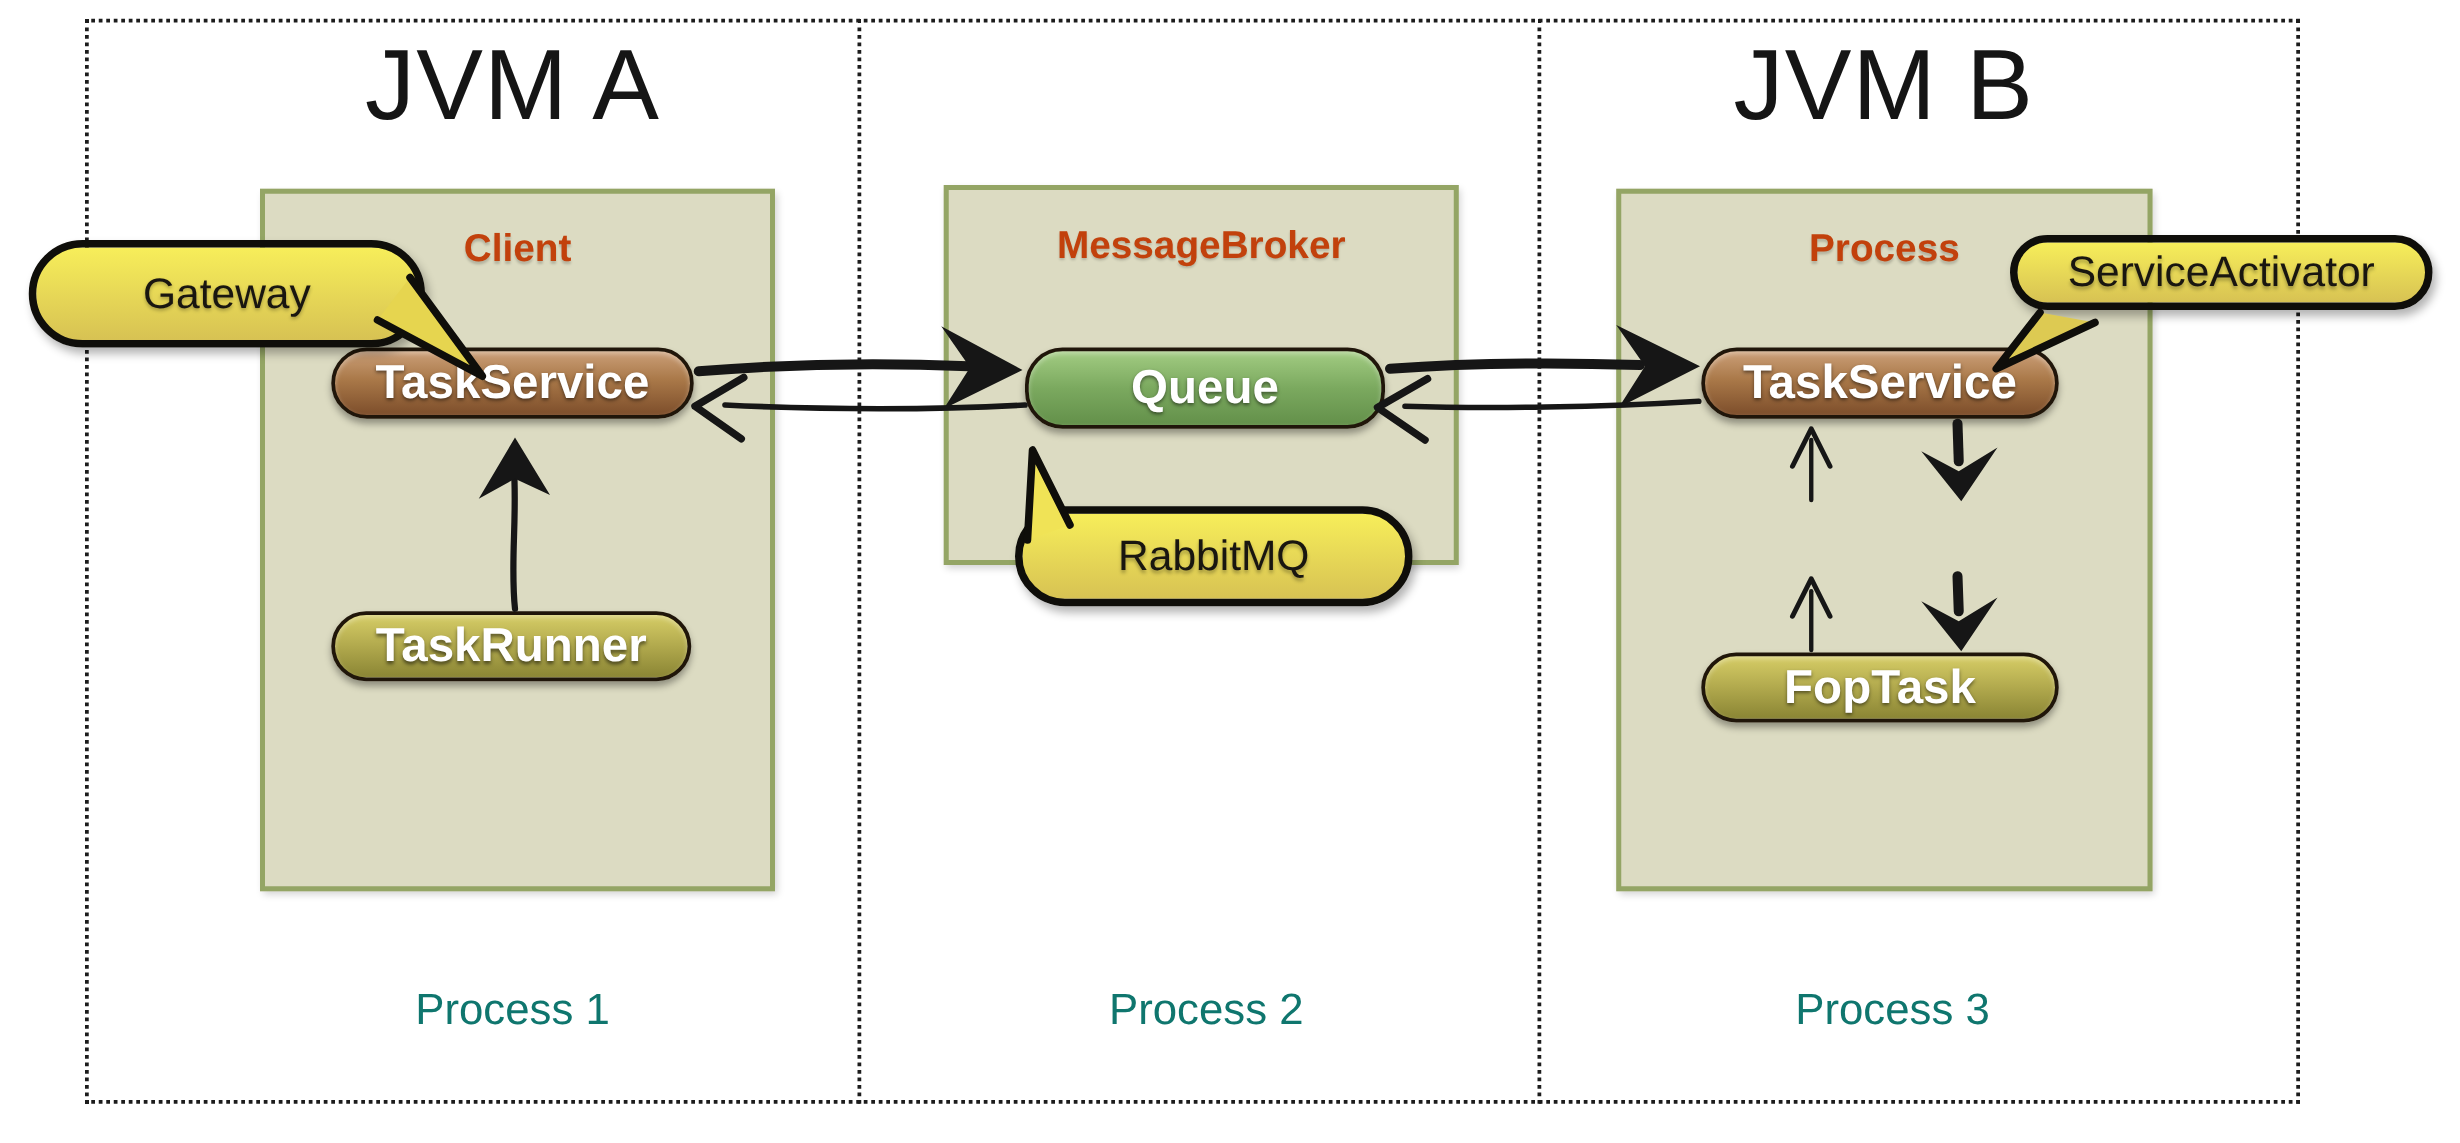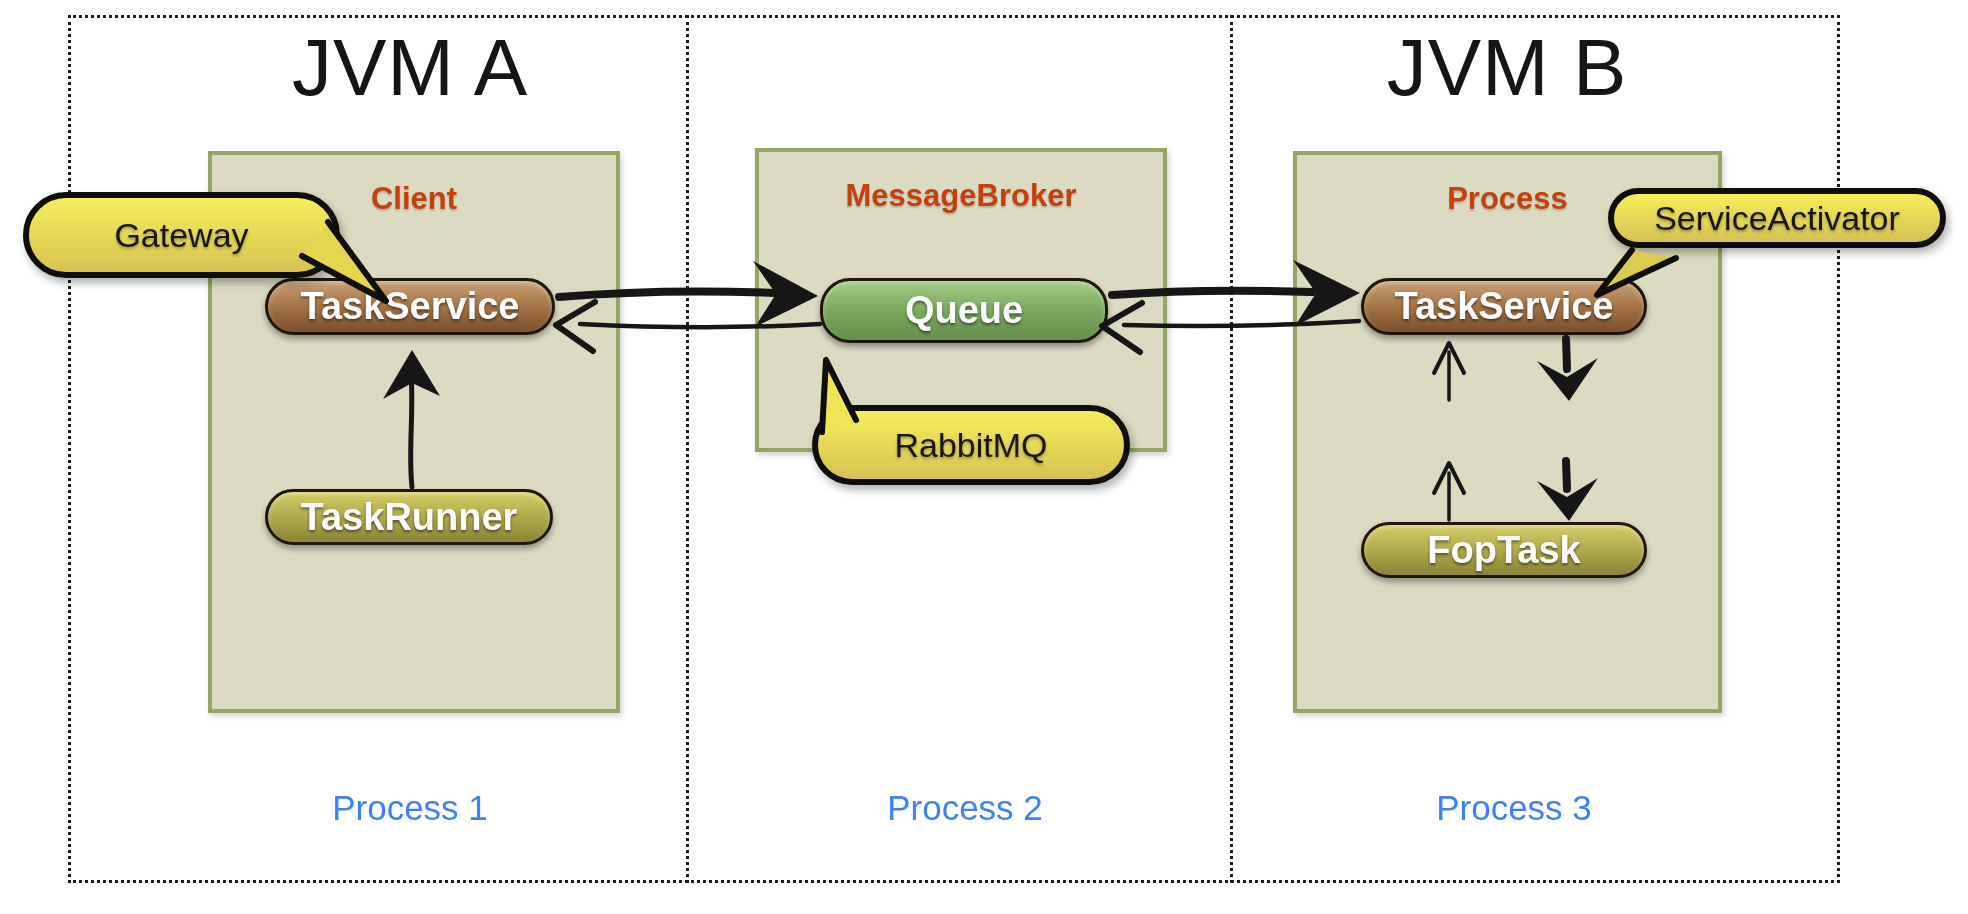--- a/index.html
+++ b/index.html
@@ -67,21 +67,21 @@
     font-size:34px; color:#191610; text-shadow:0 2px 3px rgba(0,0,0,0.3);
     box-shadow:3px 5px 8px rgba(0,0,0,0.3);
     z-index:5;
   }
   .callout.gateway { left:23px; top:192px; width:317px; height:86px; }
   .callout.rabbitmq { left:812px; top:405px; width:318px; height:80px; border-radius:40px; }
   .callout.service-activator { left:1608px; top:188px; width:338px; height:60px; border-radius:42px; }
 
   .process-label {
     position:absolute; top:788px; width:400px; text-align:center;
-    font-size:35px; color:#3b82f6;
+    font-size:35px; color:#0f766e;
   }
   .process-label.p1 { left:210px; }
   .process-label.p2 { left:765px; }
   .process-label.p3 { left:1314px; }
 
   svg.overlay {
     position:absolute; left:0; top:0; z-index:6; pointer-events:none;
   }
 </style>
 </head>

